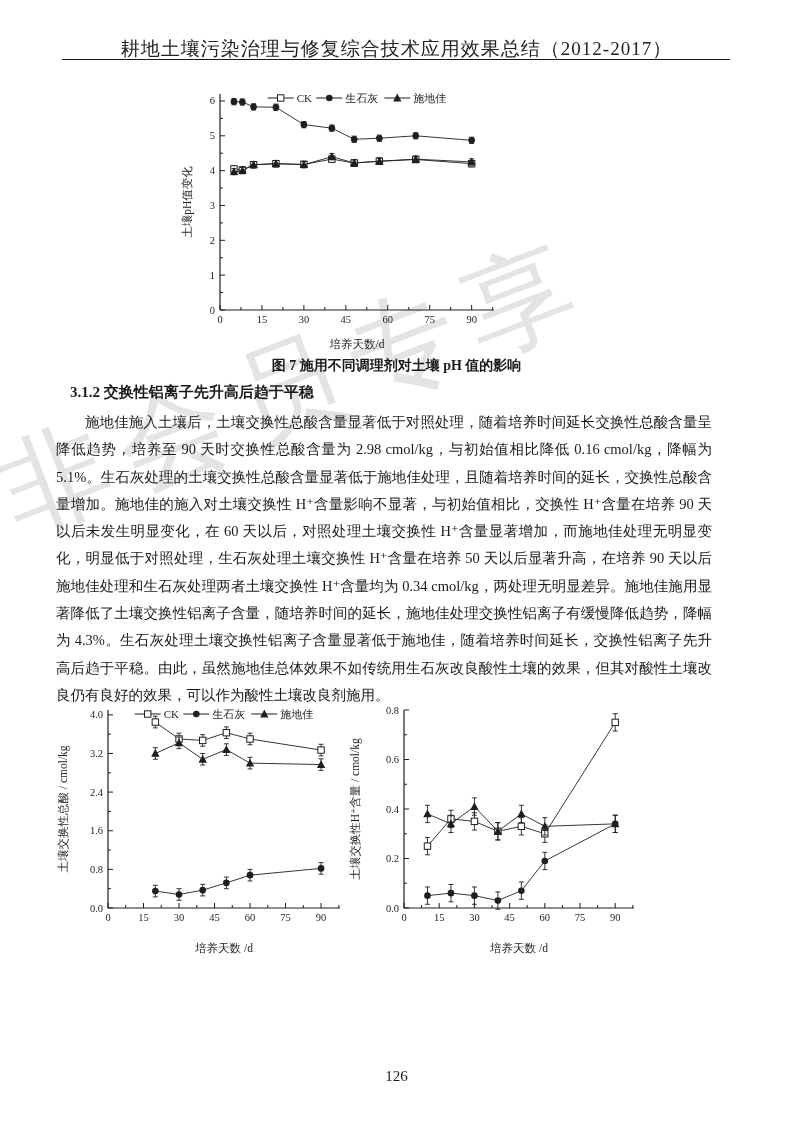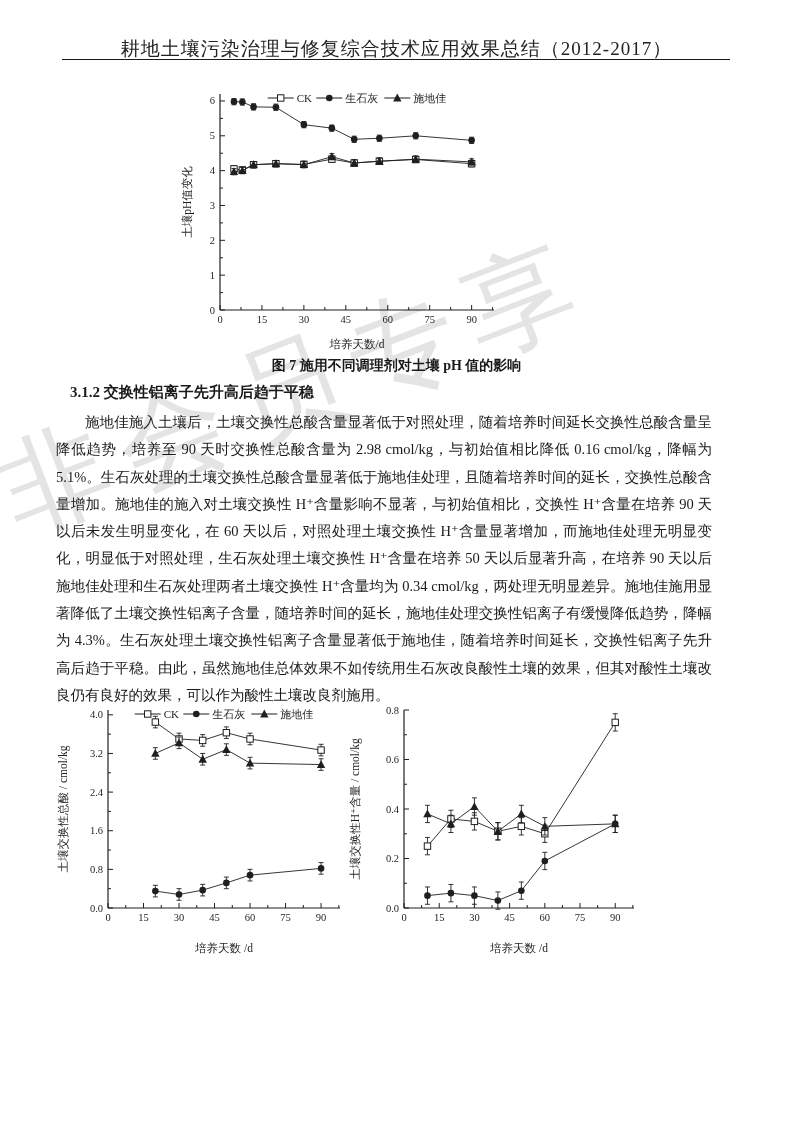--- a/index.html
+++ b/index.html
@@ -488,13 +488,14 @@
         <line x1="264.7244897959184" y1="136.51250000000002" x2="269.7244897959184" y2="136.51250000000002" stroke="#1f1f1f" stroke-width="0.9"></line>
         <path d="M 79.46938775510205 113.55 L 83.66938775510205 121.35000000000001 L 75.26938775510204 121.35000000000001 Z" fill="#1f1f1f"></path>
         <path d="M 102.93877551020408 123.45 L 107.13877551020408 131.25 L 98.73877551020408 131.25 Z" fill="#1f1f1f"></path>
         <path d="M 126.40816326530613 106.125 L 130.60816326530613 113.92500000000001 L 122.20816326530613 113.92500000000001 Z" fill="#1f1f1f"></path>
         <path d="M 149.87755102040816 130.875 L 154.07755102040815 138.675 L 145.67755102040817 138.675 Z" fill="#1f1f1f"></path>
         <path d="M 173.3469387755102 113.55 L 177.5469387755102 121.35000000000001 L 169.14693877551022 121.35000000000001 Z" fill="#1f1f1f"></path>
         <path d="M 196.81632653061226 125.92499999999998 L 201.01632653061225 133.725 L 192.61632653061227 133.725 Z" fill="#1f1f1f"></path>
         <path d="M 267.2244897959184 123.45 L 271.42448979591836 131.25 L 263.0244897959184 131.25 Z" fill="#1f1f1f"></path>
       </svg></div>
 
+  <div class="page-number">126</div>
 </div>
 
 </body></html>

